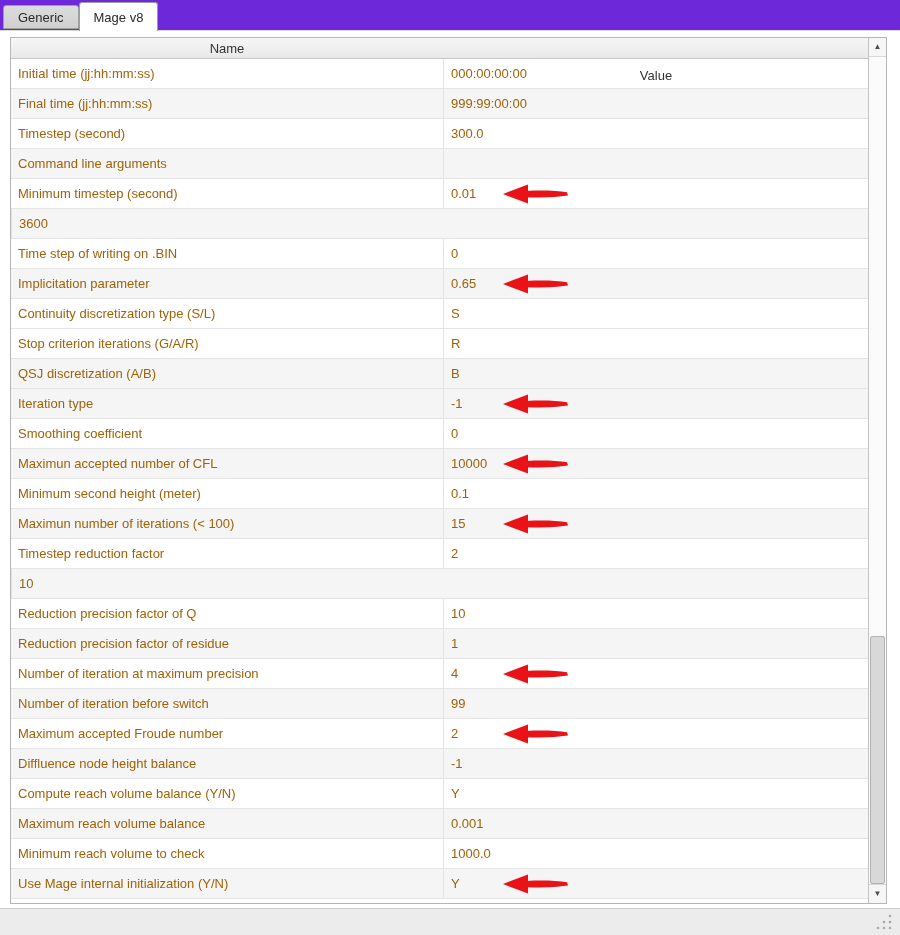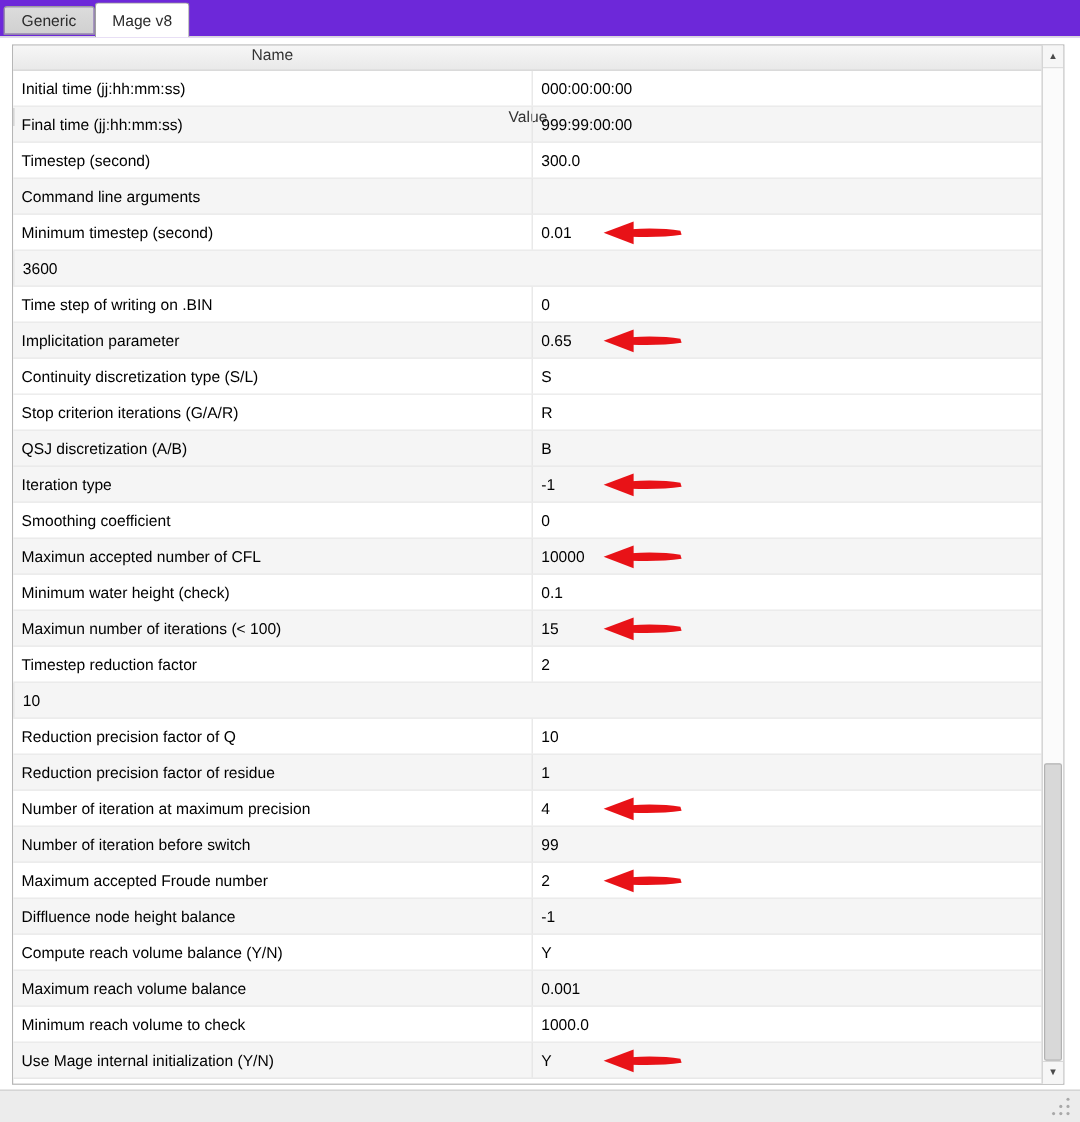--- a/index.html
+++ b/index.html
@@ -80,21 +80,20 @@
   .grid {
     flex: 1 1 auto;
     width: 858px;
     overflow: hidden;
   }
   .thead {
     display: flex;
     height: 20px;
     background: linear-gradient(#f6f6f6, #e9e9e9);
     border-bottom: 1px solid #c6c6c6;
-    flex-direction: column;
   }
   .hcell {
     box-sizing: border-box;
     font-size: 13px;
     color: #333333;
     display: flex;
     align-items: center;
     justify-content: center;
   }
   .hcell.name { width: 432px; }
@@ -103,21 +102,21 @@
     display: flex;
     height: 30px;
     box-sizing: border-box;
     border-bottom: 1px solid #e4e4e4;
   }
   .row.odd  { background: #ffffff; }
   .row.even { background: #f5f5f5; }
   .cell {
     box-sizing: border-box;
     font-size: 13px;
-    color: #000000;
+    color: #a16207;
     display: flex;
     align-items: center;
     padding-left: 7px;
     white-space: nowrap;
     overflow: hidden;
   }
   .cell.name { width: 432px; }
   .cell.value { flex: 1; border-left: 1px solid #e4e4e4; position: relative; }
   .arrow {
     position: absolute;
@@ -297,21 +296,21 @@
               <div class="cell name">Maximun accepted number of CFL</div>
               <div class="cell value">
                 <span>10000</span>
                 <svg class="arrow" viewBox="0 0 68 22">
                   <polygon points="1,11 26,1.5 26,20.5" fill="#e81217"></polygon>
                   <path d="M24,8 C40,7 54,7.6 65,9.2 L66,12.6 C54,14.3 40,14.9 24,14.2 Z" fill="#e81217"></path>
                 </svg>
               </div>
             </div>
             <div class="row odd">
-              <div class="cell name">Minimum water height (check)</div>
+              <div class="cell name">Minimum second height (meter)</div>
               <div class="cell value">
                 <span>0.1</span>
               </div>
             </div>
             <div class="row even">
               <div class="cell name">Maximun number of iterations (&lt; 100)</div>
               <div class="cell value">
                 <span>15</span>
                 <svg class="arrow" viewBox="0 0 68 22">
                   <polygon points="1,11 26,1.5 26,20.5" fill="#e81217"></polygon>

